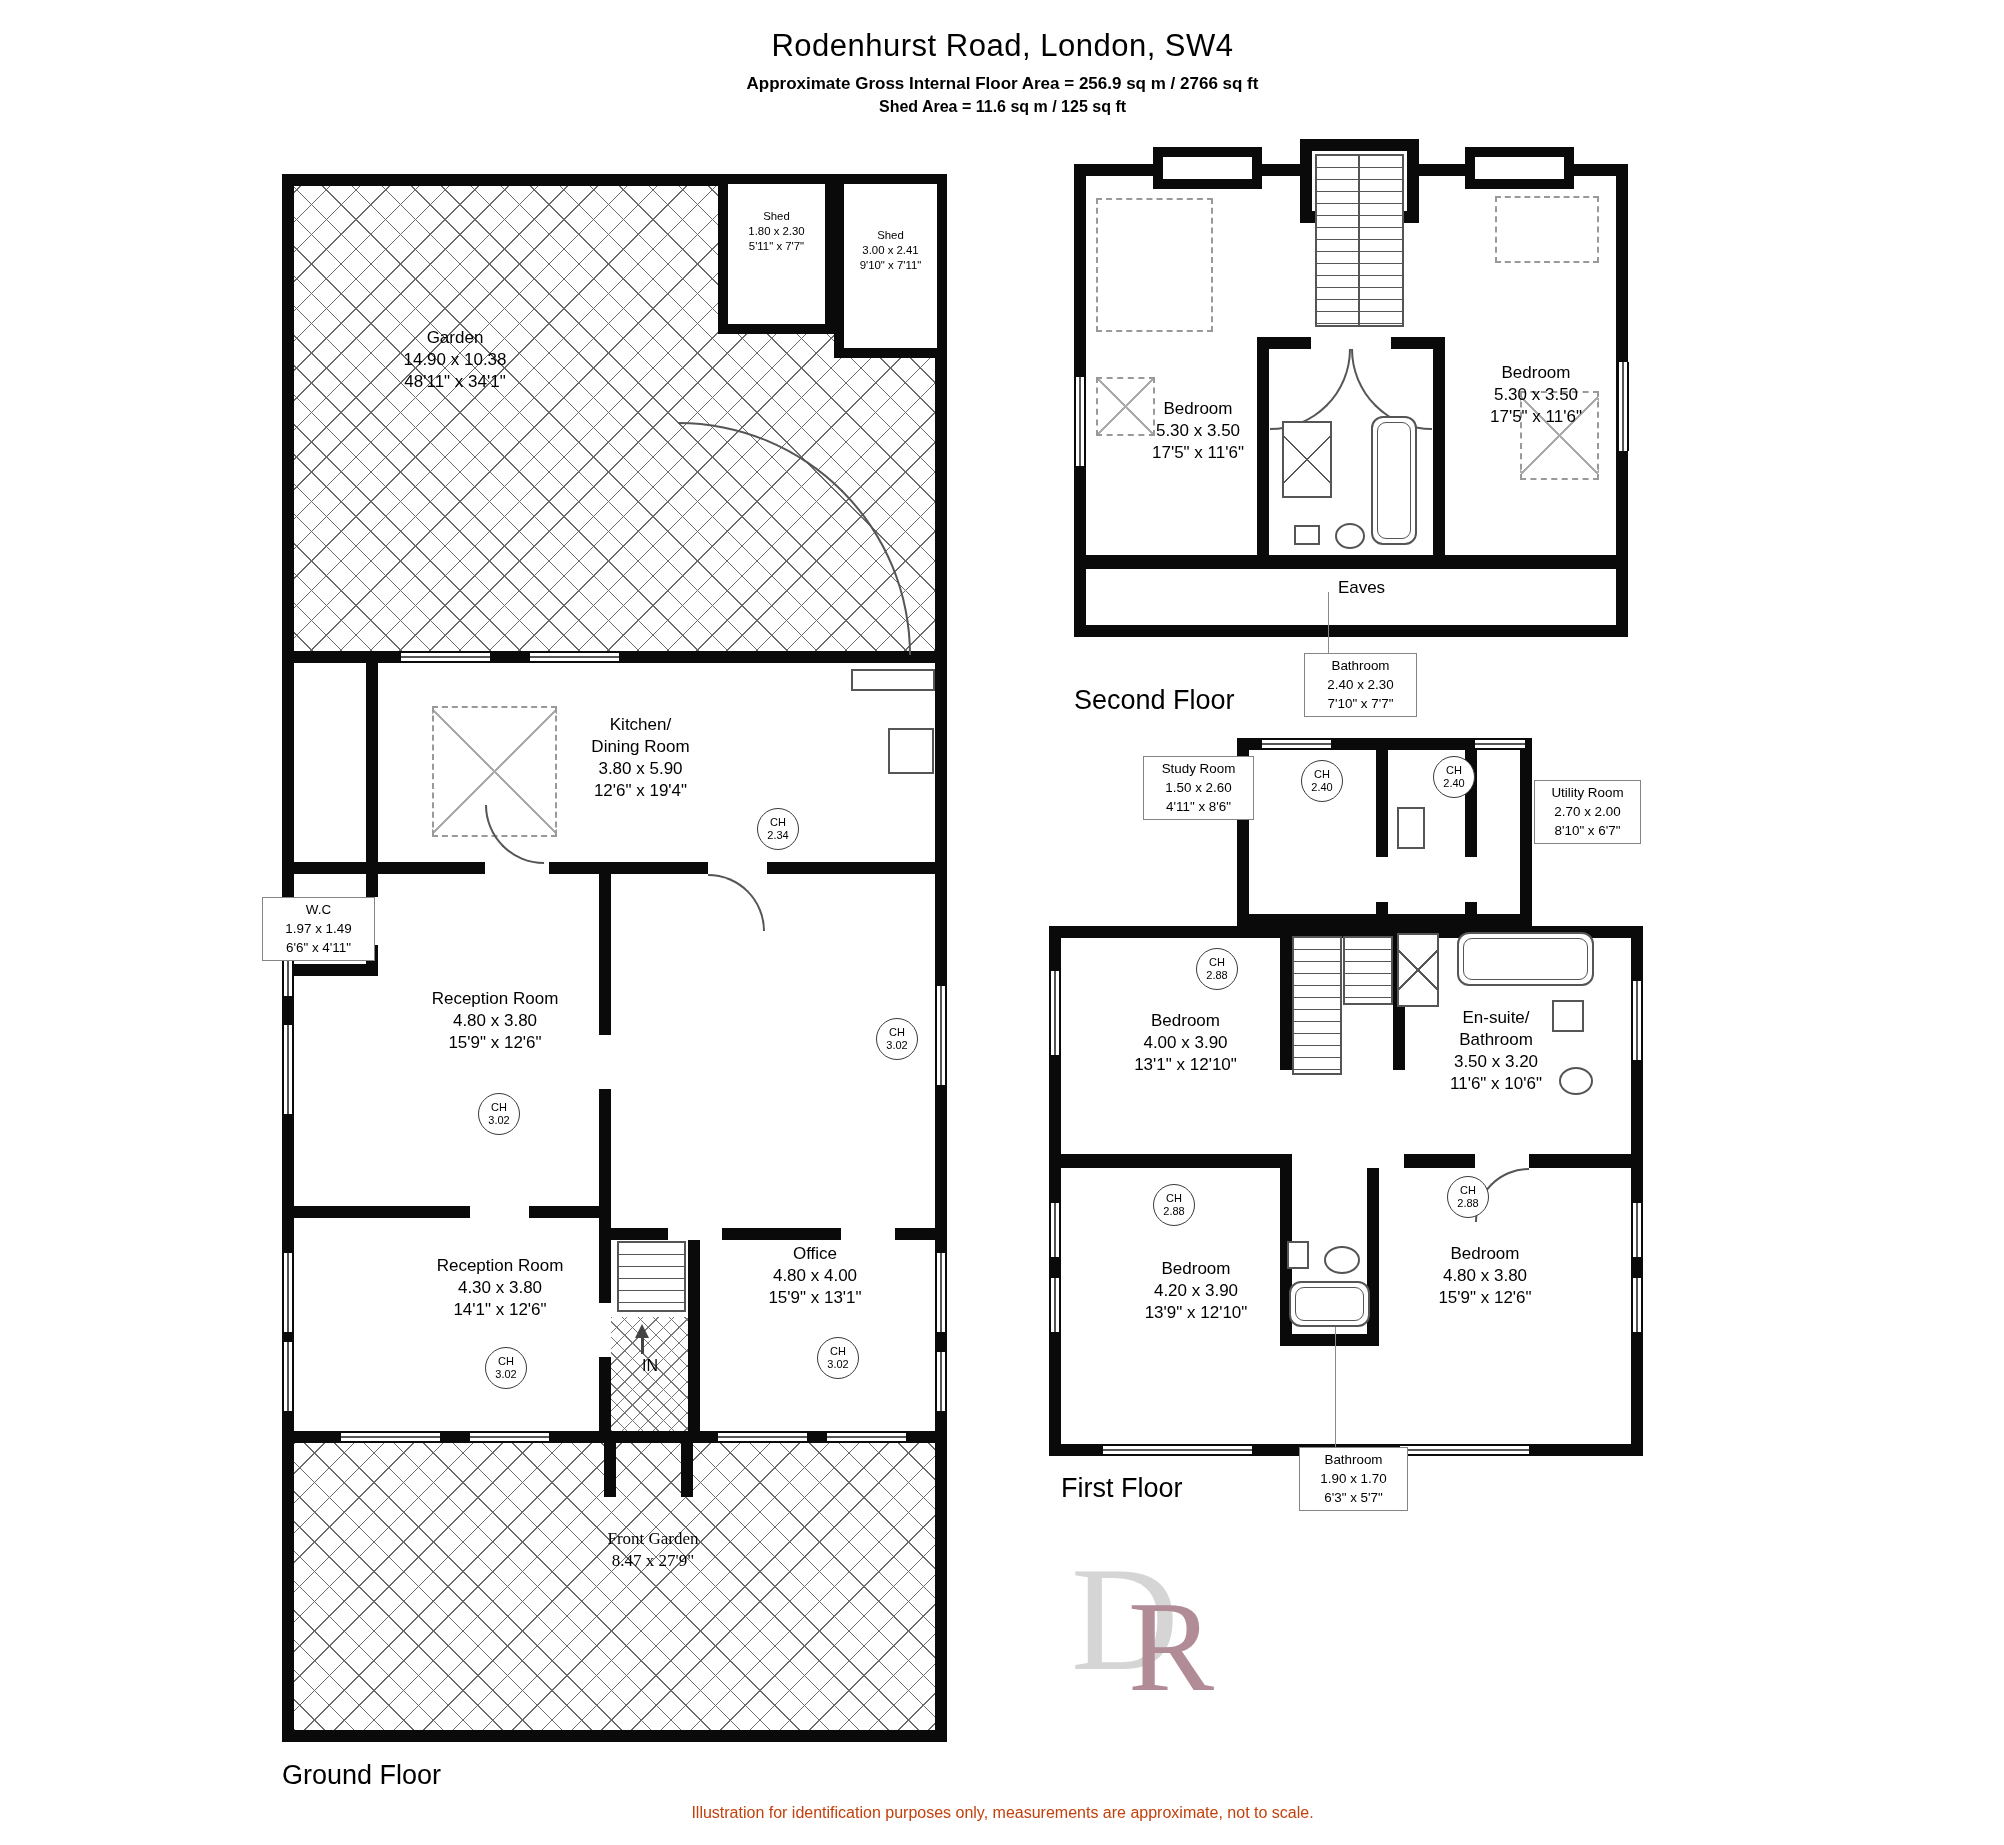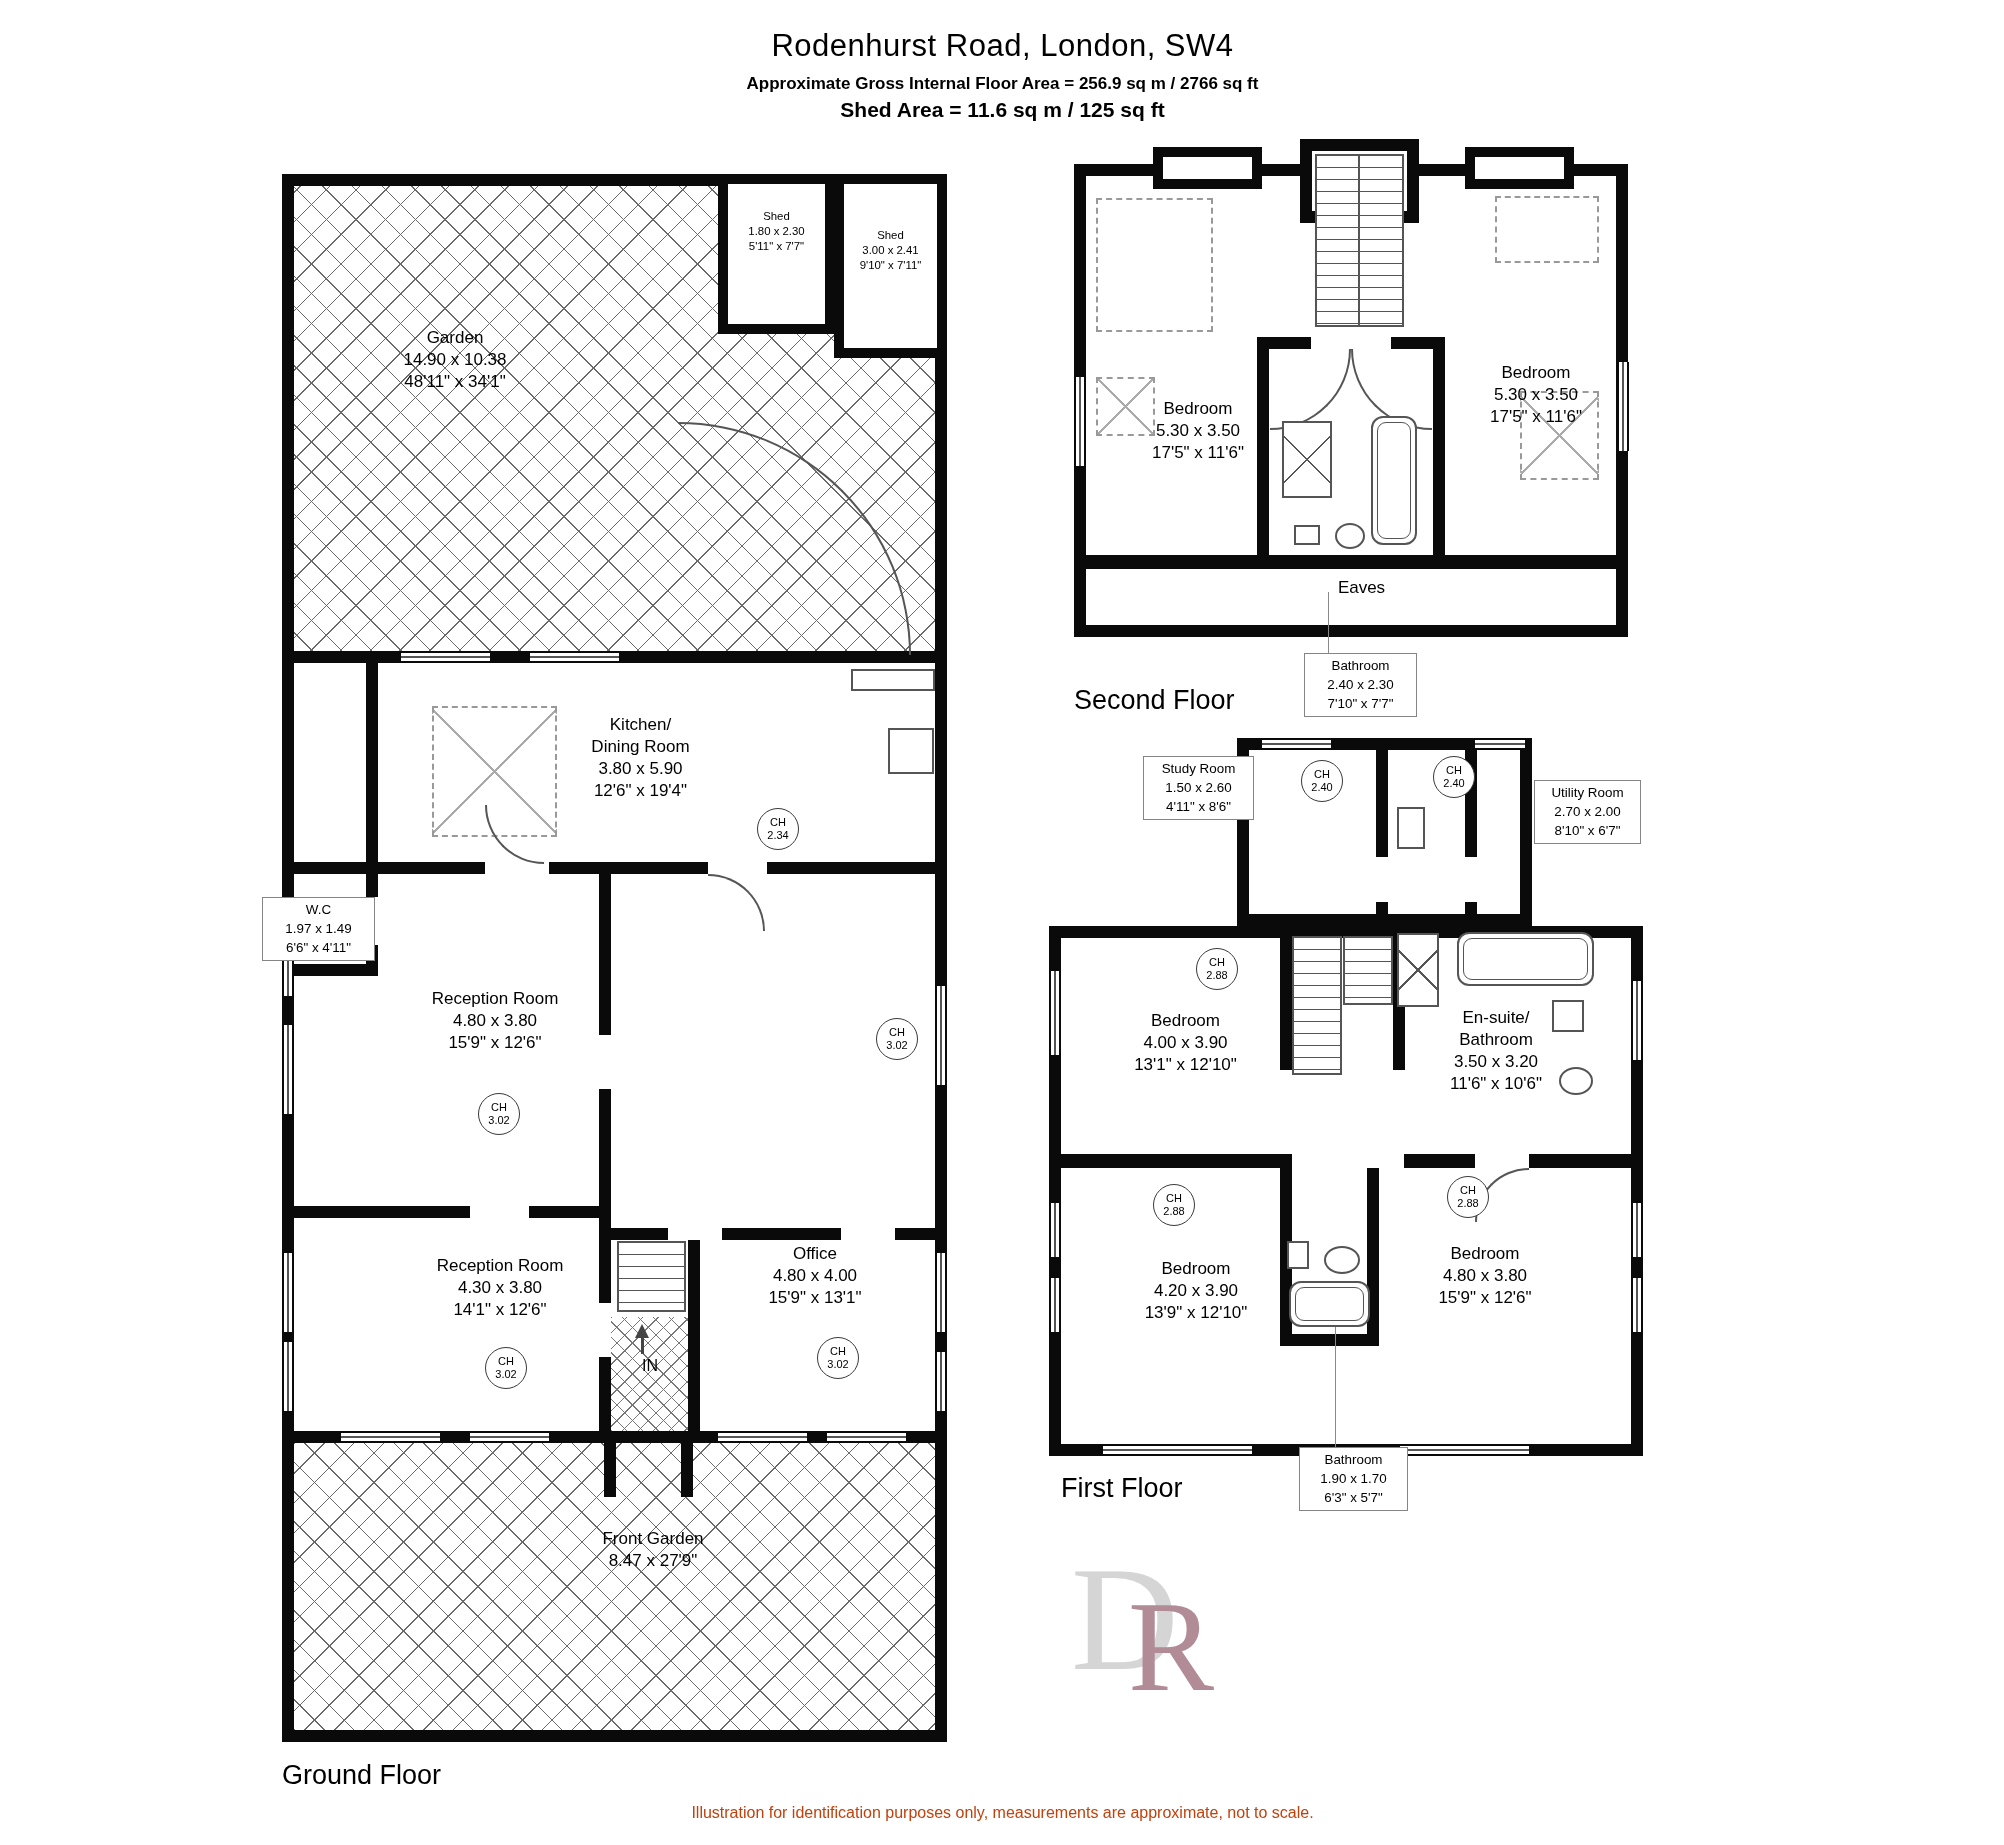--- a/index.html
+++ b/index.html
@@ -2,21 +2,21 @@
 <html><head>
 <meta charset="utf-8">
 <style>
   html,body{margin:0;padding:0;background:#fff;}
   .page{position:relative;width:2005px;height:1845px;background:#fff;overflow:hidden;
         font-family:"Liberation Sans","DejaVu Sans",sans-serif;color:#000;}
   .abs{position:absolute;}
   .hdr{position:absolute;left:0;top:28px;width:100%;text-align:center;}
   .hdr .t1{font-size:31px;letter-spacing:0.5px;}
   .hdr .t2{font-size:17px;font-weight:bold;margin-top:10px;}
-  .hdr .t3{font-size:21px;font-weight:bold;margin-top:4px;}
+  .hdr .t3{font-size:16px;font-weight:bold;margin-top:4px;}
   .plan{position:absolute;}
   .wall{position:absolute;background:#0a0a0a;z-index:3;}
   .gap{position:absolute;background:#fff;z-index:3;}
   .hatch{position:absolute;background-color:#fff;z-index:1;
      background-image:repeating-linear-gradient(45deg,#6a6a6a 0,#6a6a6a 1px,transparent 1px,transparent 21px),
                       repeating-linear-gradient(135deg,#6a6a6a 0,#6a6a6a 1px,transparent 1px,transparent 21px);}
   .hatch-s{position:absolute;background-color:#fff;z-index:4;
      background-image:repeating-linear-gradient(45deg,#777 0,#777 1px,transparent 1px,transparent 11px),
                       repeating-linear-gradient(135deg,#777 0,#777 1px,transparent 1px,transparent 11px);}
   .rm{position:absolute;background:#fff;border:12px solid #0a0a0a;box-sizing:border-box;z-index:2;}
@@ -181,21 +181,21 @@
     <div class="winv" style="left:0;top:1168px;height:69px;"></div>
     <div class="winv" style="left:653px;top:812px;height:99px;"></div>
     <div class="winv" style="left:653px;top:1079px;height:79px;"></div>
     <div class="winv" style="left:653px;top:1178px;height:59px;"></div>
     <div class="winh" style="left:59px;top:1257px;width:99px;"></div>
     <div class="winh" style="left:188px;top:1257px;width:79px;"></div>
     <div class="winh" style="left:436px;top:1257px;width:89px;"></div>
     <div class="winh" style="left:545px;top:1257px;width:79px;"></div>
 
     <div class="hatch" style="left:0;top:1269px;width:665px;height:299px;border:12px solid #0a0a0a;border-top:none;box-sizing:border-box;"></div>
-    <div class="rlab" style="left:252px;top:1354px;width:238px;">
+    <div class="rlab" style="left:252px;top:1354px;width:238px;font-family:Liberation Serif, serif;">
       <div>Front Garden</div>
       <div>8.47 x 27'9"</div>
     </div>
 
     <div class="boxlab" style="left:-20px;top:723px;width:99px;">
       <div>W.C</div>
       <div>1.97 x 1.49</div>
       <div>6'6" x 4'11"</div>
     </div>
   </div>

